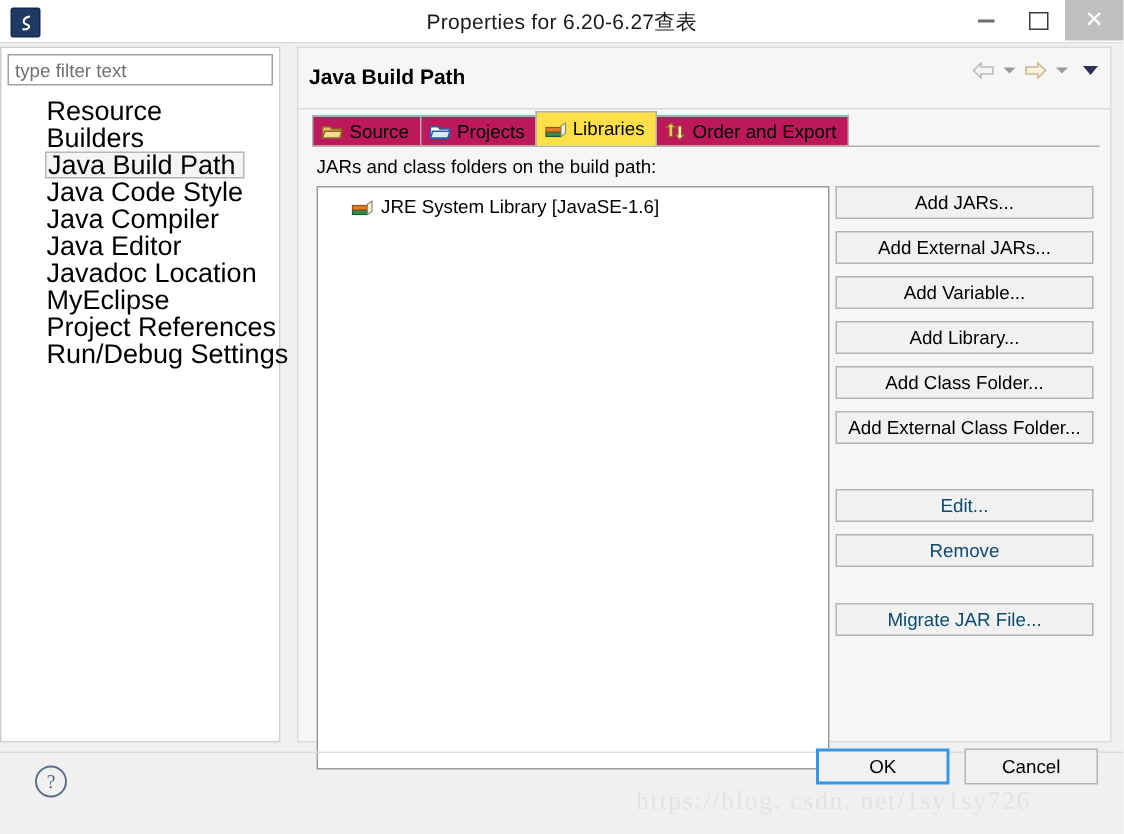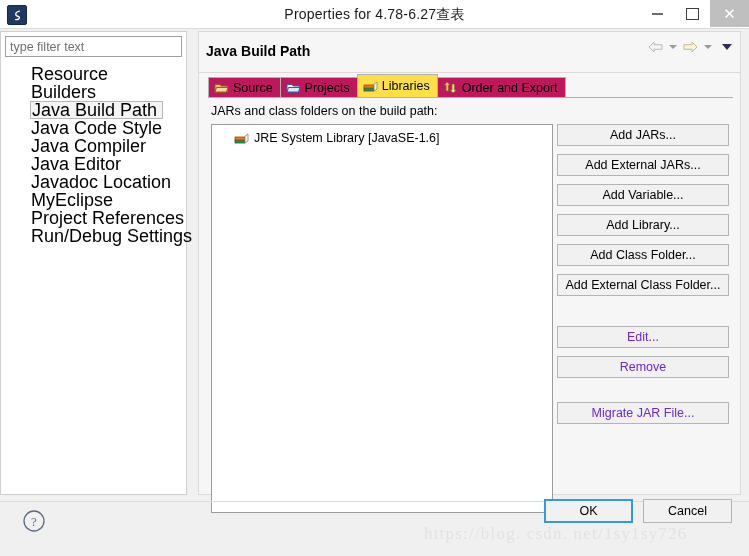--- a/index.html
+++ b/index.html
@@ -234,21 +234,21 @@
     font-family: "Liberation Sans", sans-serif;
     font-size: 12.5px;
     color: #000;
     text-align: center;
     line-height: 20px;
     margin-bottom: 8px;
     padding: 0;
     white-space: nowrap;
     overflow: hidden;
   }
-  .sbtn.disabled { color: #6d28d9; }
+  .sbtn.disabled { color: #0c4a6e; }
   .sbtn.gap-before { margin-top: 22px; }
   .sbtn.gap-before2 { margin-top: 16px; text-align: center; }
 
   
   #footer-sep {
     position: absolute;
     left: 0; top: 501px;
     width: 749px; height: 1px;
     background: #dcdcdc;
   }
@@ -293,21 +293,21 @@
 </style>
 </head>
 <body>
 
 <div id="titlebar">
   <div id="app-icon">
     <svg width="13" height="13" viewBox="0 0 13 13">
       <path d="M8.4 2.1 C5.6 2.6 4.3 4.4 4.9 6.0 C5.5 7.6 8.0 7.0 8.4 8.4 C8.7 9.7 7.0 10.7 4.6 10.6" stroke="#ffffff" stroke-width="1.4" fill="none" stroke-linecap="round"></path>
     </svg>
   </div>
-  <div id="title-text">Properties for 4.78-6.27查表</div>
+  <div id="title-text">Properties for 6.20-6.27查表</div>
   <div class="wbtn" id="btn-min">
     <span class="bar"></span>
   </div>
   <div class="wbtn" id="btn-max">
     <span class="sq"></span>
   </div>
   <div class="wbtn" id="btn-close">
     <span class="glyph">✕</span>
   </div>
 </div>

